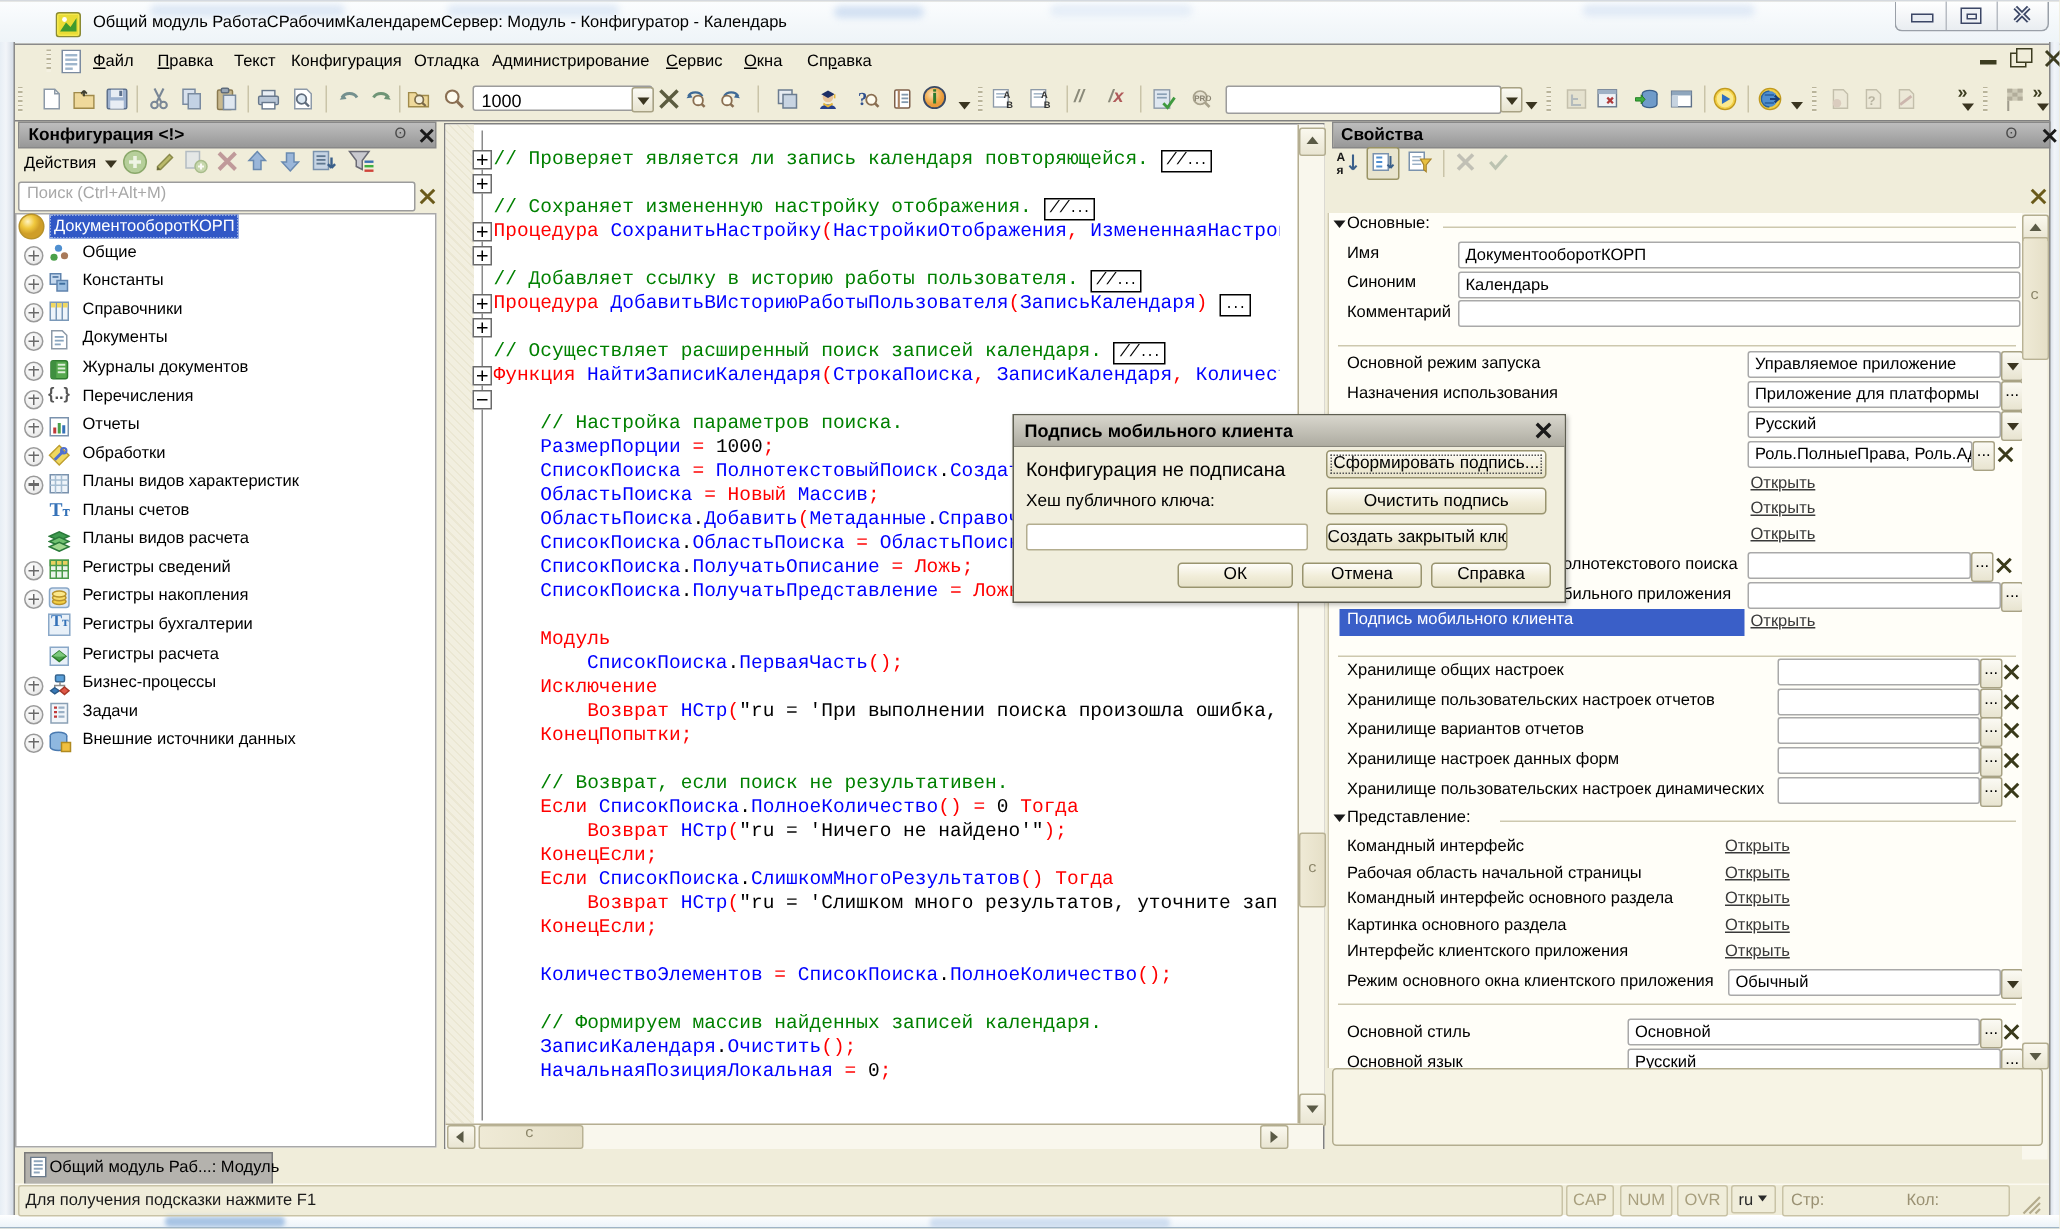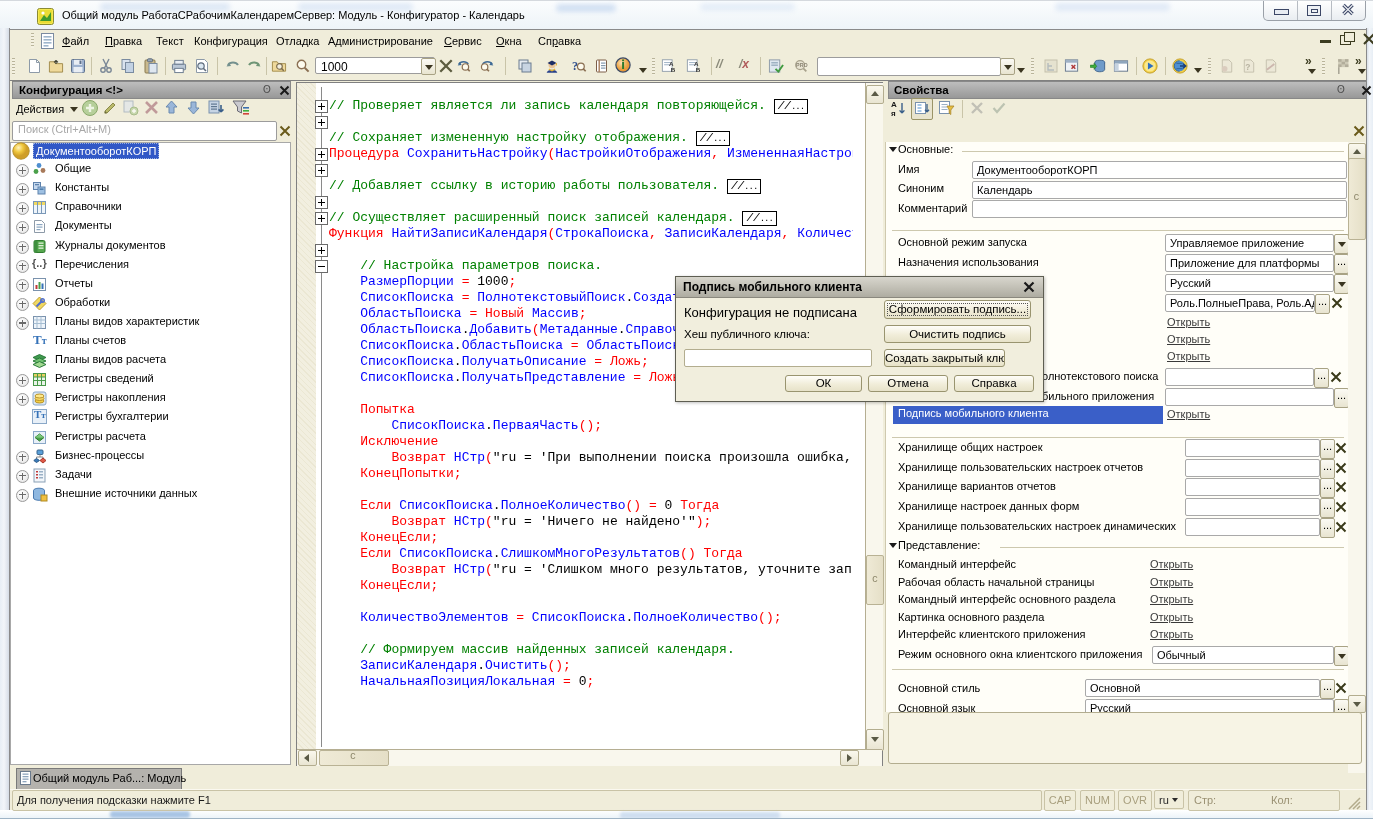--- a/index.html
+++ b/index.html
@@ -655,39 +655,41 @@
 <div class="foldbox plus" style="left:315px;top:244px"></div>
 <div class="foldbox" style="left:315px;top:260px"></div>
 
 <div class="abs" id="code">
 <div><span class="c">// Проверяет является ли запись календаря повторяющейся. </span><span class="fb">//<i>...</i></span></div>
 <div> </div>
 <div><span class="c">// Сохраняет измененную настройку отображения. </span><span class="fb">//<i>...</i></span></div>
 <div><span class="k">Процедура</span> СохранитьНастройку<span class="p">(</span>НастройкиОтображения<span class="p">,</span> ИзмененнаяНастройкаОтображения</div>
 <div> </div>
 <div><span class="c">// Добавляет ссылку в историю работы пользователя. </span><span class="fb">//<i>...</i></span></div>
+<div><span class="k">Процедура</span> ДобавитьВИсториюРаботыПользователя<span class="p">(</span>ЗаписьКалендаря<span class="p">)</span> <span class="fb"><i>...</i></span></div>
 <div> </div>
 <div><span class="c">// Осуществляет расширенный поиск записей календаря. </span><span class="fb">//<i>...</i></span></div>
 <div><span class="k">Функция</span> НайтиЗаписиКалендаря<span class="p">(</span>СтрокаПоиска<span class="p">,</span> ЗаписиКалендаря<span class="p">,</span> КоличествоЭлементов</div>
 <div> </div>
 <div>    <span class="c">// Настройка параметров поиска.</span></div>
 <div>    РазмерПорции <span class="p">=</span> <span class="bl">1000</span><span class="p">;</span></div>
 <div>    СписокПоиска <span class="p">=</span> ПолнотекстовыйПоиск<span class="bl">.</span>СоздатьСписок<span class="p">(</span>СтрокаПоиска<span class="p">,</span> РазмерПорции</div>
 <div>    ОбластьПоиска <span class="p">=</span> <span class="k">Новый</span> Массив<span class="p">;</span></div>
 <div>    ОбластьПоиска<span class="bl">.</span>Добавить<span class="p">(</span>Метаданные<span class="bl">.</span>Справочники<span class="p">.</span>ЗаписиКалендаря<span class="p">);</span></div>
 <div>    СписокПоиска<span class="bl">.</span>ОбластьПоиска <span class="p">=</span> ОбластьПоиска<span class="p">;</span></div>
 <div>    СписокПоиска<span class="bl">.</span>ПолучатьОписание <span class="p">=</span> <span class="k">Ложь</span><span class="p">;</span></div>
 <div>    СписокПоиска<span class="bl">.</span>ПолучатьПредставление <span class="p">=</span> <span class="k">Ложь</span><span class="p">;</span></div>
 <div> </div>
-<div>    <span class="k">Попытка</span></div>
+<div>    <span class="k">Модуль</span></div>
 <div>        СписокПоиска<span class="bl">.</span>ПерваяЧасть<span class="p">();</span></div>
 <div>    <span class="k">Исключение</span></div>
 <div>        <span class="k">Возврат</span> НСтр<span class="p">(</span><span class="bl">"ru = 'При выполнении поиска произошла ошибка,</span></div>
 <div>    <span class="k">КонецПопытки</span><span class="p">;</span></div>
 <div> </div>
+<div>    <span class="c">// Возврат, если поиск не результативен.</span></div>
 <div>    <span class="k">Если</span> СписокПоиска<span class="bl">.</span>ПолноеКоличество<span class="p">()</span> <span class="p">=</span> <span class="bl">0</span> <span class="k">Тогда</span></div>
 <div>        <span class="k">Возврат</span> НСтр<span class="p">(</span><span class="bl">"ru = 'Ничего не найдено'"</span><span class="p">);</span></div>
 <div>    <span class="k">КонецЕсли</span><span class="p">;</span></div>
 <div>    <span class="k">Если</span> СписокПоиска<span class="bl">.</span>СлишкомМногоРезультатов<span class="p">()</span> <span class="k">Тогда</span></div>
 <div>        <span class="k">Возврат</span> НСтр<span class="p">(</span><span class="bl">"ru = 'Слишком много результатов, уточните зап</span></div>
 <div>    <span class="k">КонецЕсли</span><span class="p">;</span></div>
 <div> </div>
 <div>    КоличествоЭлементов <span class="p">=</span> СписокПоиска<span class="bl">.</span>ПолноеКоличество<span class="p">();</span></div>
 <div> </div>
 <div>    <span class="c">// Формируем массив найденных записей календаря.</span></div>

